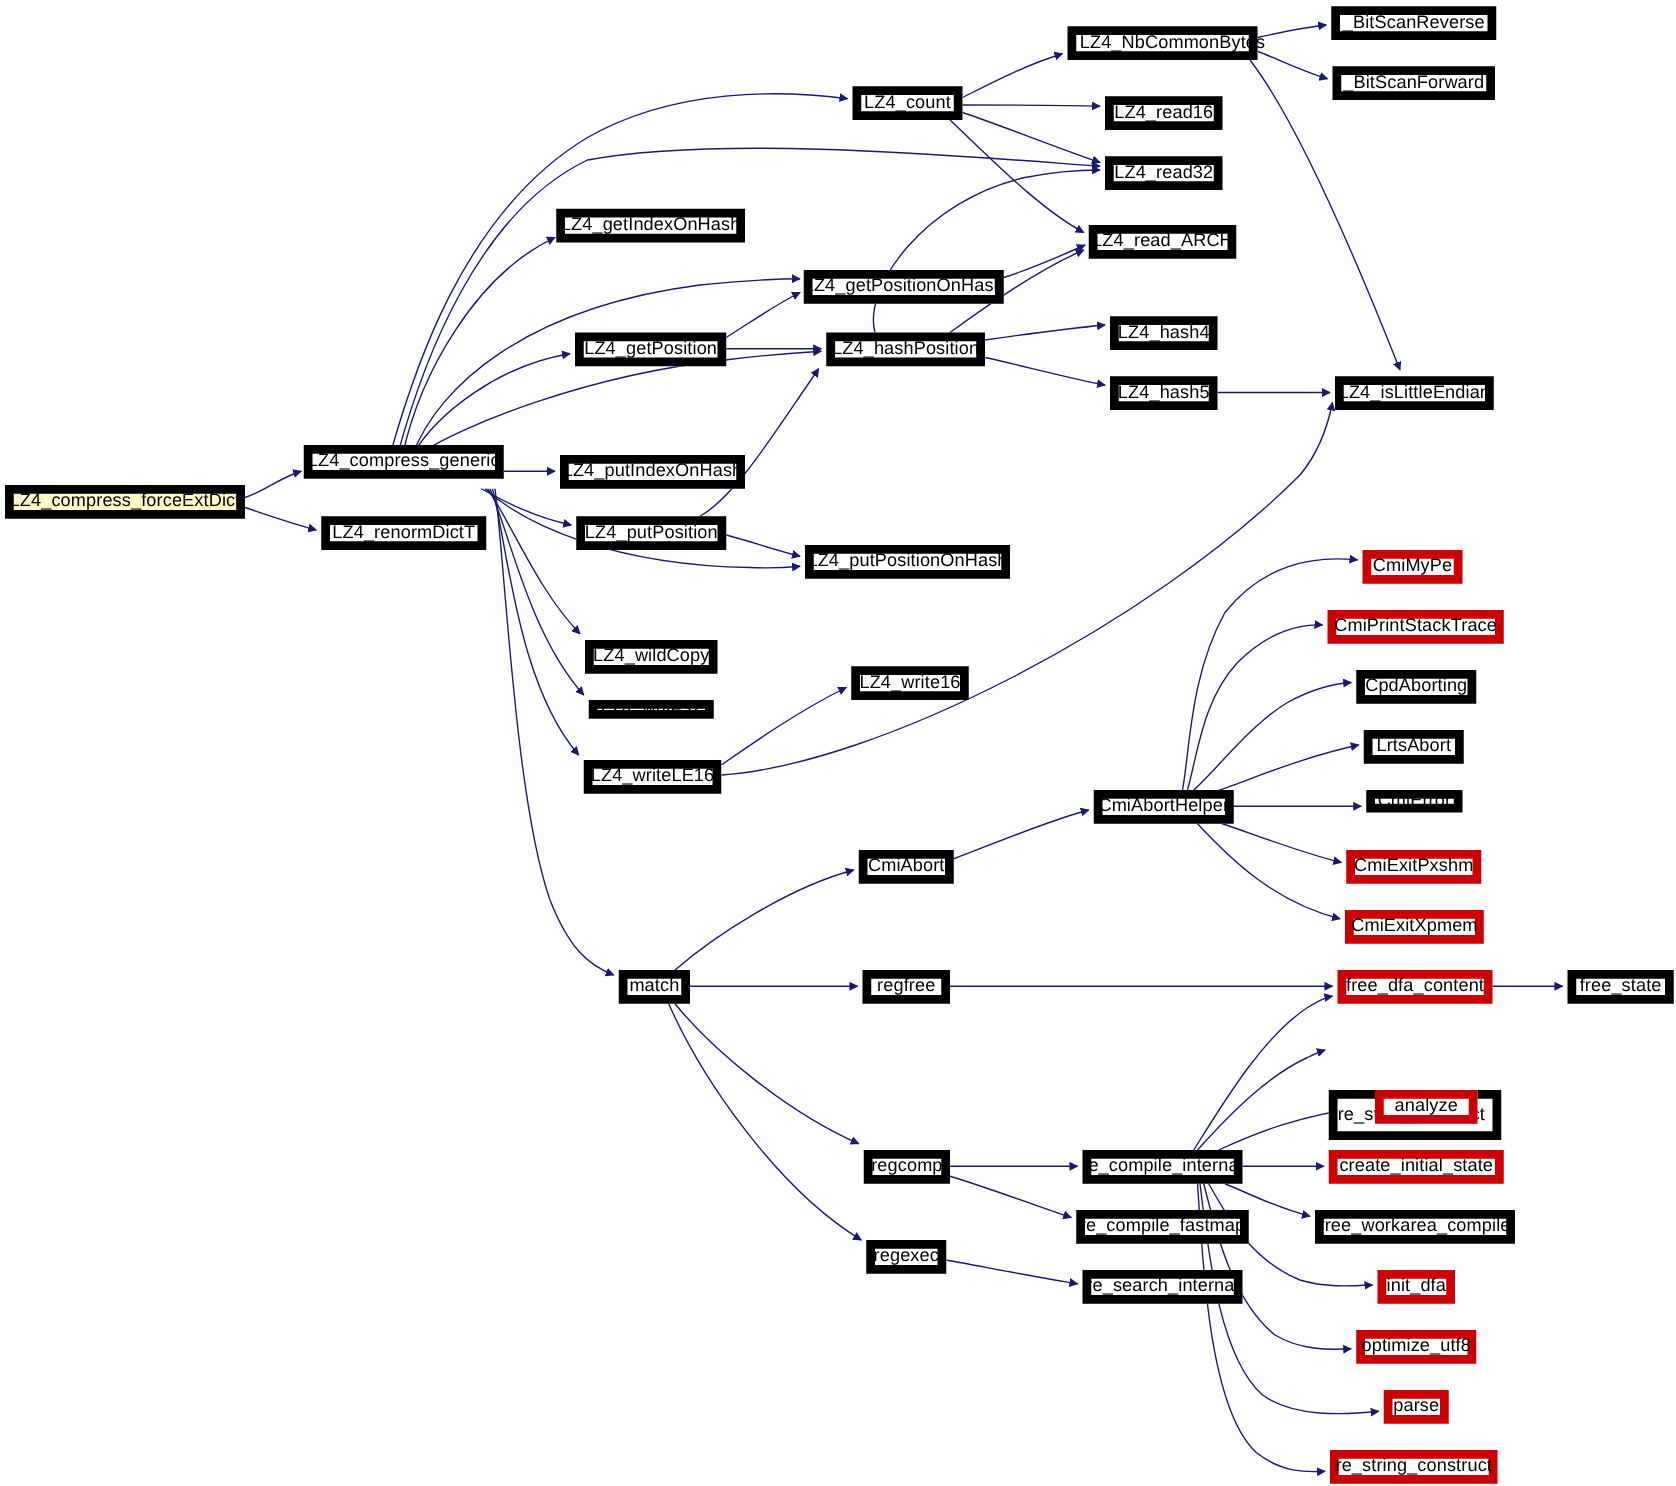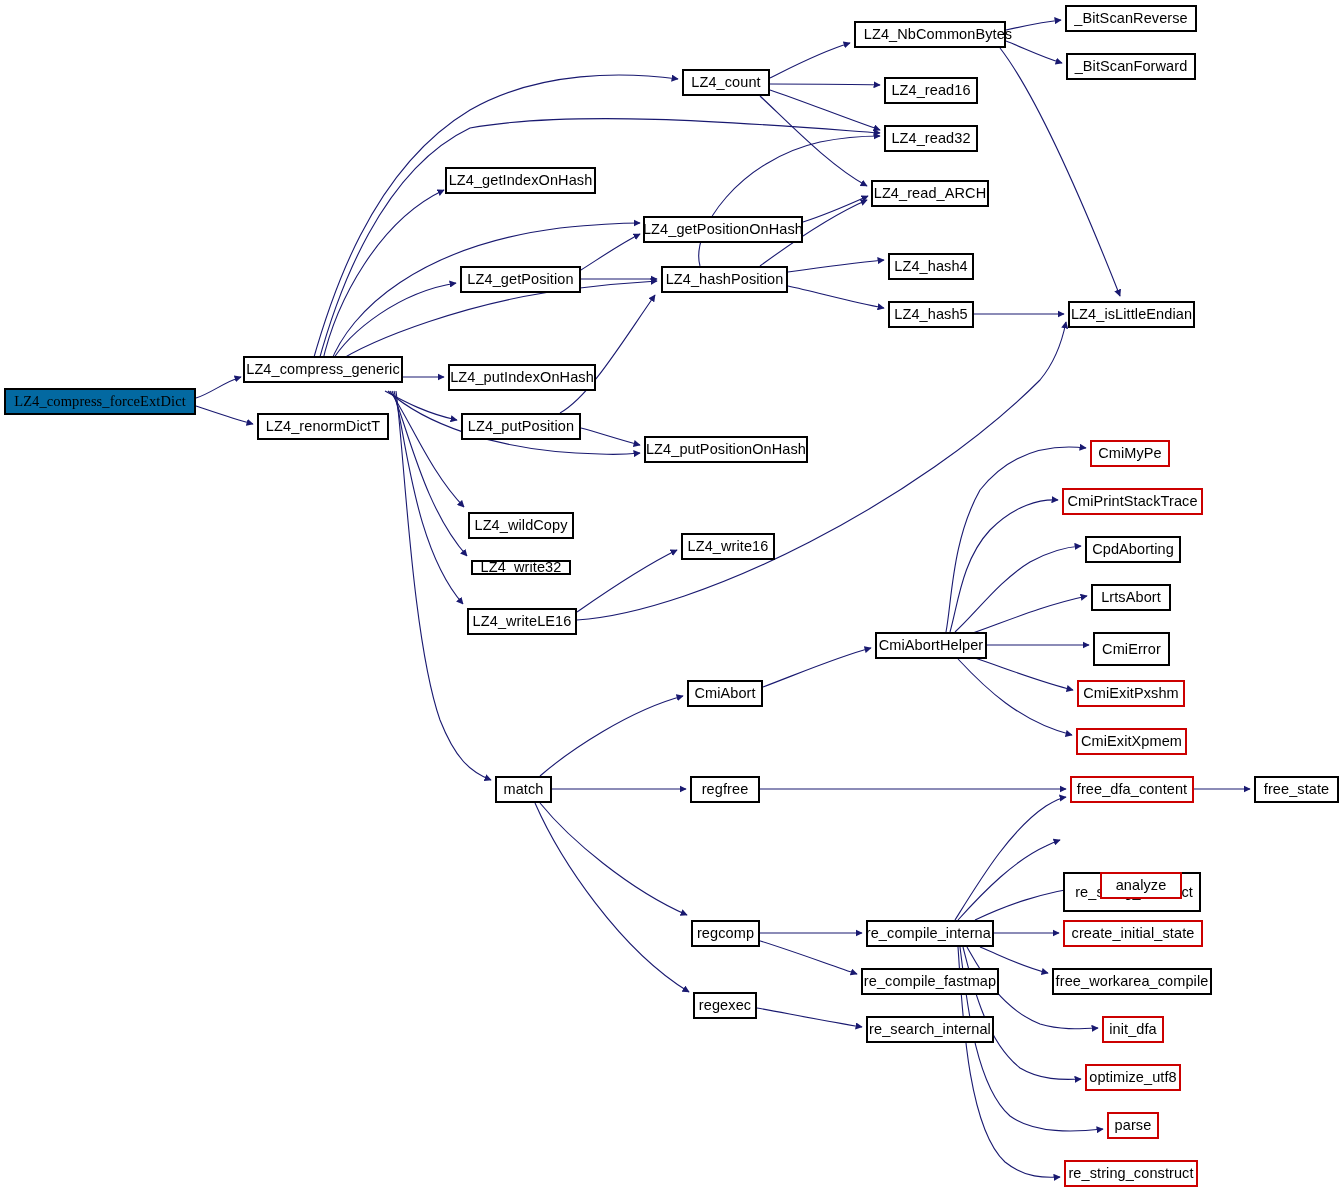--- a/index.html
+++ b/index.html
@@ -15,34 +15,34 @@
   svg#edges{
     position:absolute;
     left:0; top:0;
     width:1341px;
     height:1189px;
     pointer-events:none;
   }
   .node{
     position:absolute;
     box-sizing:border-box;
-    border:2px solid #000000;
+    border:7px solid #000000;
     background:#ffffff;
     color:#000000;
     font-size:14.5px;
     line-height:1;
     display:flex;
     align-items:center;
     justify-content:center;
     white-space:nowrap;
     letter-spacing:0.1px;
     z-index:2;
   }
   .node.red{ border-color:#cc0000; }
-  .node.root{ background:#0369a1; border-color:#000000;font-family:Liberation Serif, serif; }
+  .node.root{ background:#fef9c3; border-color:#000000; }
   .node span{ display:block; padding:0 6px; }
 </style>
 </head>
 <body>
 
 <div id="canvas">
   <svg id="edges" xmlns="http://www.w3.org/2000/svg">
     <defs>
       <marker id="arrow" viewBox="0 0 10 10" refX="9" refY="5" markerWidth="6.5" markerHeight="6.5" orient="auto-start-reverse">
         <path d="M 0 0 L 10 5 L 0 10 z" fill="#191970"></path>
@@ -195,21 +195,21 @@
       </div>
       <div class="node red" style="left: 1062px; top: 488px; width: 141px; height: 27px;">
         <span>CmiPrintStackTrace</span>
       </div>
       <div class="node" style="left: 1085px; top: 536px; width: 96px; height: 27px;">
         <span>CpdAborting</span>
       </div>
       <div class="node" style="left: 1091px; top: 584px; width: 80px; height: 27px;">
         <span>LrtsAbort</span>
       </div>
-      <div class="node" style="left: 1093px; top: 632px; width: 77px; height: 34px;">
+      <div class="node" style="left: 1093px; top: 632px; width: 77px; height: 18px;">
         <span>CmiError</span>
       </div>
       <div class="node red" style="left: 1077px; top: 680px; width: 108px; height: 27px;">
         <span>CmiExitPxshm</span>
       </div>
       <div class="node red" style="left: 1076px; top: 728px; width: 111px; height: 27px;">
         <span>CmiExitXpmem</span>
       </div>
       <div class="node" style="left: 495px; top: 776px; width: 57px; height: 27px;">
         <span>match</span>

